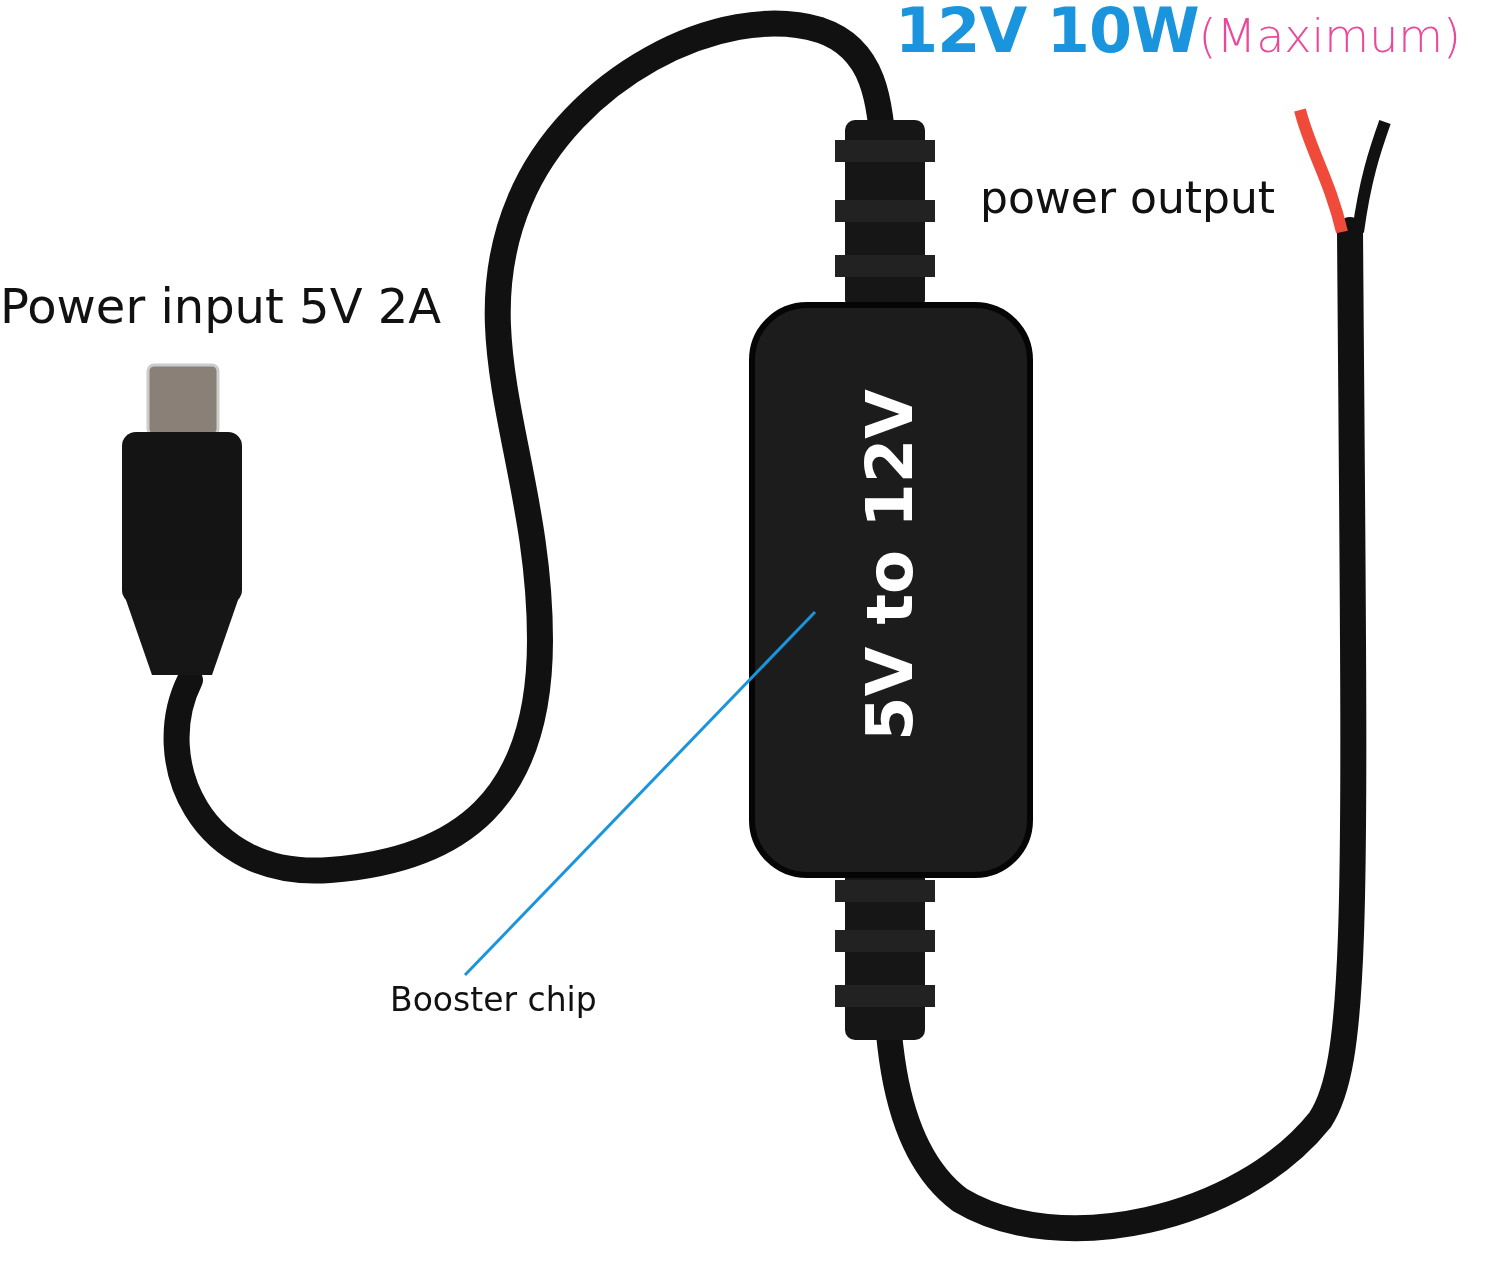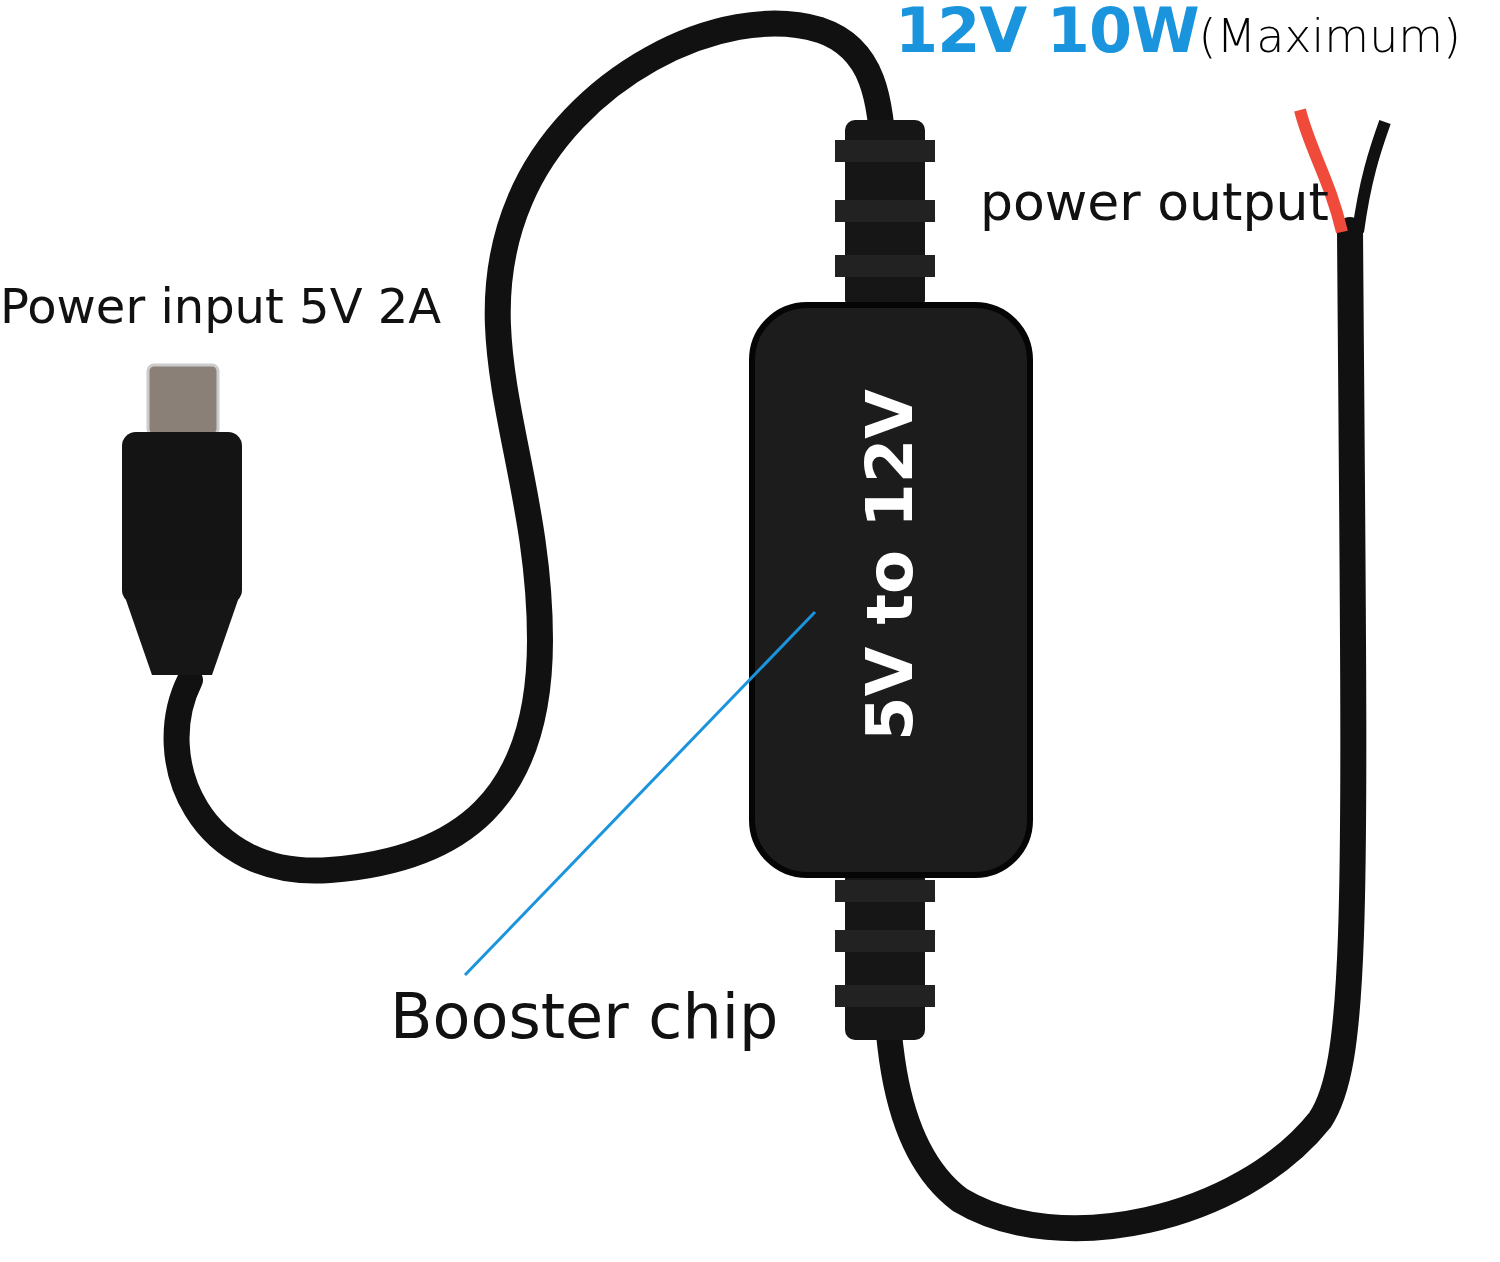--- a/index.html
+++ b/index.html
@@ -1,24 +1,24 @@
 <!DOCTYPE html>
 <html><head>
 <meta charset="utf-8">
 <style>
   html,body{margin:0;padding:0;background:#fff;}
   .stage{position:relative;width:1500px;height:1262px;overflow:hidden;background:#fff;font-family:"DejaVu Sans","Liberation Sans",sans-serif;}
   svg.art{position:absolute;left:0;top:0;}
   .lbl{position:absolute;color:#111;white-space:nowrap;}
   .title{position:absolute;left:895px;top:-6px;white-space:nowrap;}
   .title .hi{color:#1a94dc;font-size:62px;font-weight:600;letter-spacing:-1px;}
-  .title .lo{color:#000000;font-size:46px;font-weight:300;}
-  .out{left:980px;top:172px;font-size:52px;text-align:center;}
+  .title .lo{color:#ec4899;font-size:46px;font-weight:300;}
+  .out{left:980px;top:172px;font-size:44px;text-align:center;}
   .in{left:0px;top:278px;font-size:48px;}
-  .chip{left:390px;top:980px;font-size:62px;}
+  .chip{left:390px;top:980px;font-size:33px;}
   .boxtext{position:absolute;left:890px;top:565px;transform:translate(-50%,-50%) rotate(-90deg);color:#fff;font-weight:bold;font-size:64px;white-space:nowrap;}
 </style>
 </head>
 <body>
 
 <div class="stage">
   <svg class="art" width="1500" height="1262" viewBox="0 0 1500 1262">
 
     <path d="M190 680 C150 760,200 880,330 870 C460 860,540 800,540 640 C540 460,460 340,520 200 C570 80,720 0,820 30 C880 50,880 110,885 170" fill="none" stroke="#111" stroke-width="26" stroke-linecap="round"></path>
 

